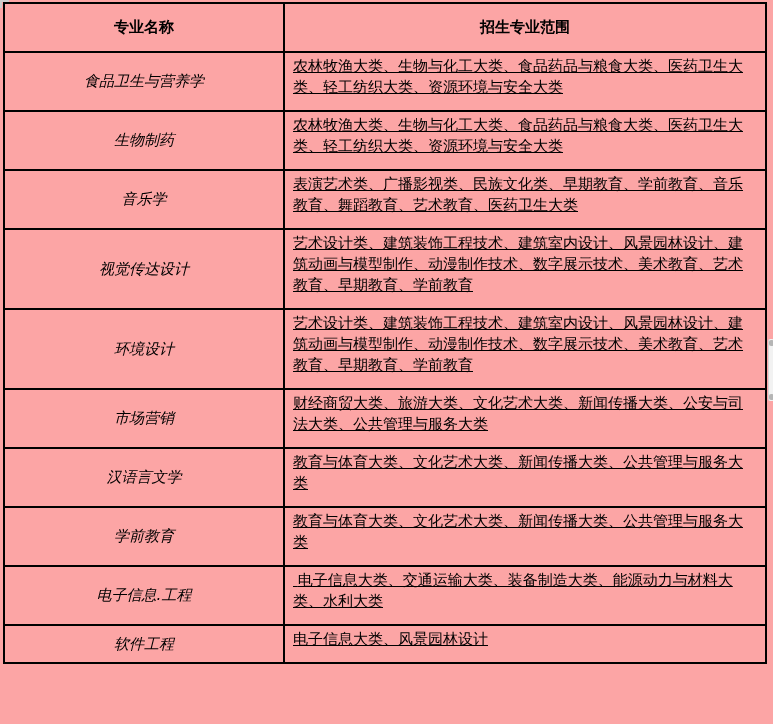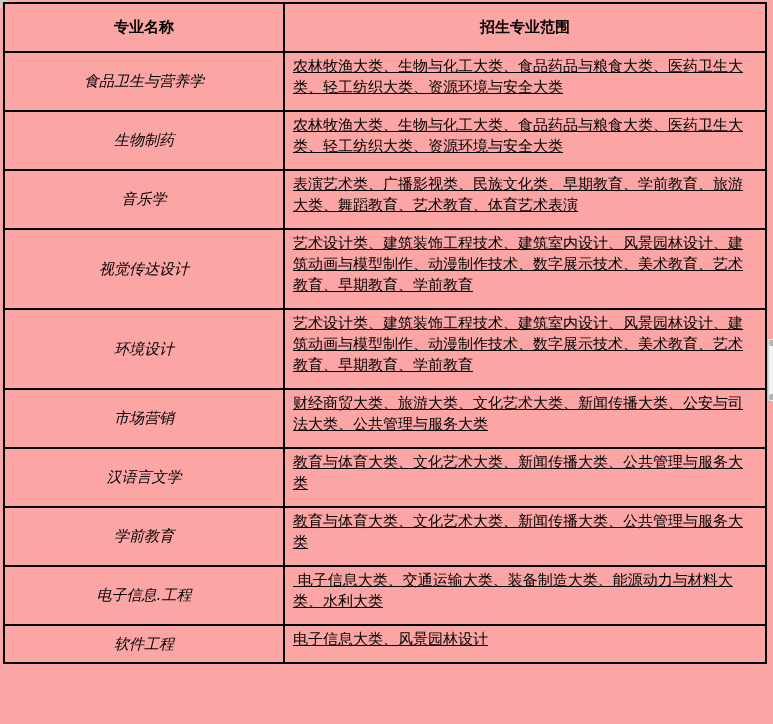--- a/index.html
+++ b/index.html
@@ -104,21 +104,21 @@
       <tr class="h51">
         <td class="major">食品卫生与营养学</td>
         <td class="scope">农林牧渔大类、生物与化工大类、食品药品与粮食大类、医药卫生大类、轻工纺织大类、资源环境与安全大类</td>
       </tr>
       <tr class="h52">
         <td class="major">生物制药</td>
         <td class="scope">农林牧渔大类、生物与化工大类、食品药品与粮食大类、医药卫生大类、轻工纺织大类、资源环境与安全大类</td>
       </tr>
       <tr class="h52">
         <td class="major">音乐学</td>
-        <td class="scope">表演艺术类、广播影视类、民族文化类、早期教育、学前教育、旅游大类、舞蹈教育、艺术教育、体育艺术表演</td>
+        <td class="scope">表演艺术类、广播影视类、民族文化类、早期教育、学前教育、音乐教育、舞蹈教育、艺术教育、医药卫生大类</td>
       </tr>
       <tr class="h75">
         <td class="major">视觉传达设计</td>
         <td class="scope">艺术设计类、建筑装饰工程技术、建筑室内设计、风景园林设计、建筑动画与模型制作、动漫制作技术、数字展示技术、美术教育、艺术教育、早期教育、学前教育</td>
       </tr>
       <tr class="h75">
         <td class="major">环境设计</td>
         <td class="scope">艺术设计类、建筑装饰工程技术、建筑室内设计、风景园林设计、建筑动画与模型制作、动漫制作技术、数字展示技术、美术教育、艺术教育、早期教育、学前教育</td>
       </tr>
       <tr class="h54">

